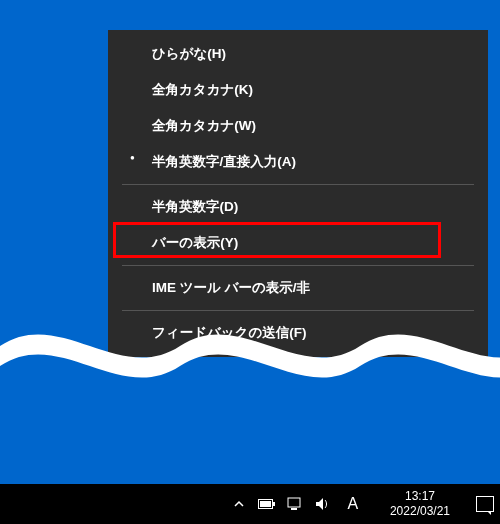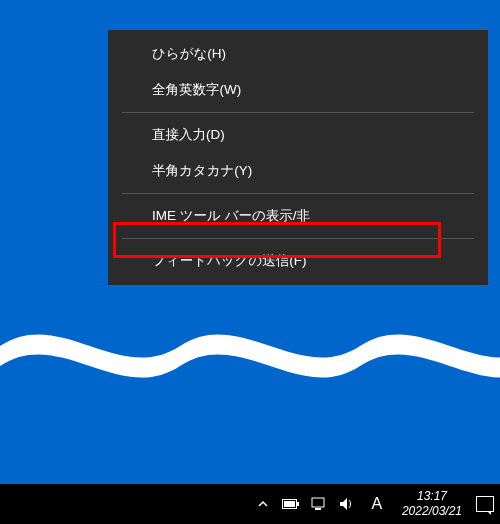--- a/index.html
+++ b/index.html
@@ -14,20 +14,21 @@
     background: #2b2b2b;
     color: #fff;
     font-size: 13.5px;
     padding: 6px 0;
   }
   .menu-item {
     position: relative;
     padding: 9px 20px 9px 44px;
     white-space: nowrap;
     cursor: default;
+    font-weight: bold;
   }
   .menu-item.selected-bullet::before {
     content: "●";
     position: absolute;
     left: 22px;
     top: 9px;
     font-size: 8px;
     color: #fff;
   }
   .menu-sep {
@@ -78,22 +79,21 @@
     font-size: 16px;
     font-weight: 400;
     width: 22px;
     text-align: center;
   }
   .clock {
     display: flex;
     flex-direction: column;
     align-items: center;
     line-height: 1.25;
-    margin: 0 4px;
-    font-style: italic;
+    margin: 0 16px;
   }
   .notif-box {
     width: 18px;
     height: 16px;
     border: 1.5px solid #fff;
     position: relative;
   }
   .notif-box::after {
     content: "";
     position: absolute;
@@ -102,26 +102,28 @@
     width: 0; height: 0;
     border-left: 4px solid transparent;
     border-top: 4px solid #fff;
   }
 </style>
 </head>
 <body>
 
 <div class="context-menu">
   <div class="menu-item"><span>ひらがな(H)</span></div>
-  <div class="menu-item"><span>全角英数字(W)</span></div>
+  <div class="menu-item"><span>全角カタカナ(K)</span></div>
+  <div class="menu-item"><span>全角カタカナ(W)</span></div>
+  <div class="menu-item selected-bullet"><span>半角英数字/直接入力(A)</span></div>
 
   <div class="menu-sep"></div>
 
-  <div class="menu-item"><span>直接入力(D)</span></div>
-  <div class="menu-item"><span>半角カタカナ(Y)</span></div>
+  <div class="menu-item"><span>半角英数字(D)</span></div>
+  <div class="menu-item"><span>バーの表示(Y)</span></div>
 
   <div class="menu-sep"></div>
 
   <div class="menu-item"><span>IME ツール バーの表示/非</span></div>
 
   <div class="menu-sep"></div>
 
   <div class="menu-item"><span>フィードバックの送信(F)</span></div>
 </div>
 

